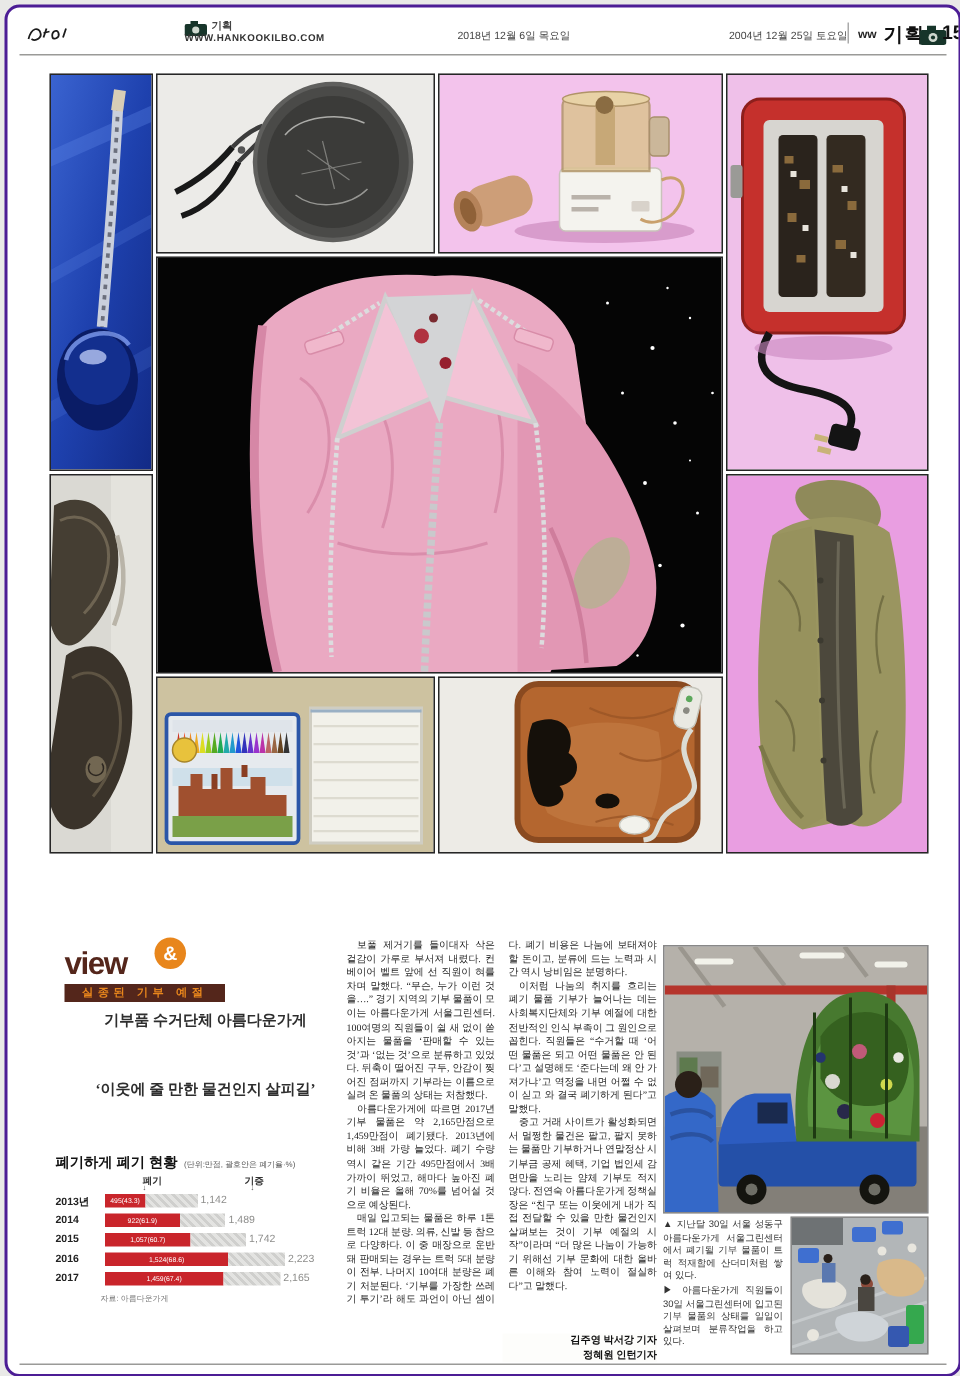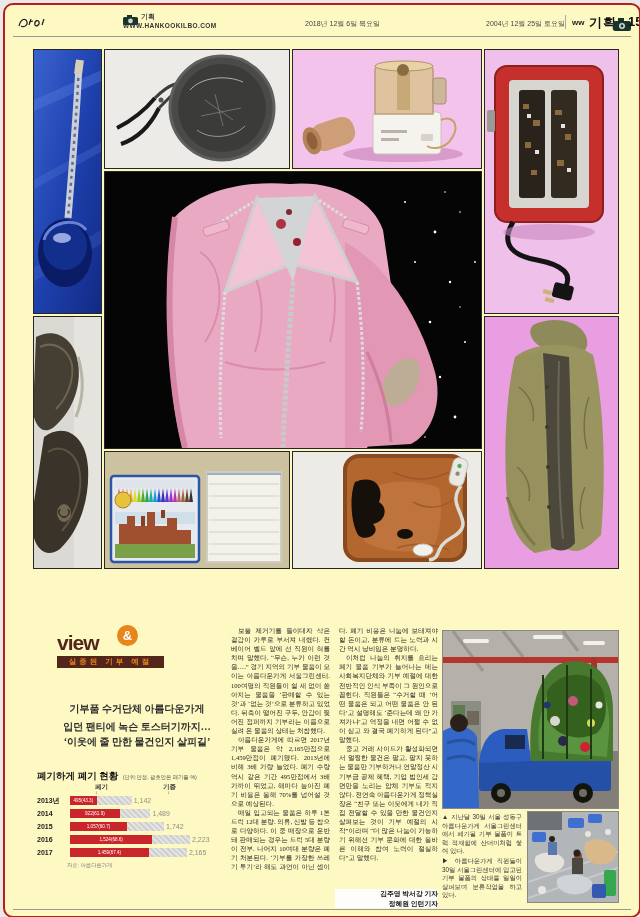--- a/index.html
+++ b/index.html
@@ -1,17 +1,17 @@
 <!DOCTYPE html>
 <html><head>
 <meta charset="utf-8">
 <style>
   html,body{margin:0;padding:0;background:#e9e9e7;}
-  .page{position:relative;width:634px;height:911px;margin:3px;background:#fef9c3;
-        border:2px solid #b91c1c;border-radius:10px;overflow:hidden;
+  .page{position:relative;width:634px;height:911px;margin:3px;background:#ffffff;
+        border:2px solid #4c1d95;border-radius:10px;overflow:hidden;
         font-family:"Liberation Sans",sans-serif;color:#222;}
   .abs{position:absolute;}
   
   .hdr-small{font-size:7px;color:#444;}
   .hdr-url{font-size:6.5px;letter-spacing:.4px;color:#333;font-weight:bold;}
   .hdr-rule{position:absolute;top:31px;left:8px;right:8px;border-top:1px solid #9a9a98;}
   .sec-right{font-size:13px;font-weight:bold;color:#111;letter-spacing:1px;}
   .pagenum{font-size:13px;font-weight:bold;color:#111;}
   .edition{font-size:8px;font-weight:bold;color:#222;}
   
@@ -344,32 +344,31 @@
       </g>
       <circle cx="62" cy="70" r="2" fill="#3c3a30"></circle>
         <circle cx="62" cy="110" r="2" fill="#3c3a30"></circle>
         <circle cx="63" cy="150" r="2" fill="#3c3a30"></circle>
         <circle cx="64" cy="190" r="2" fill="#3c3a30"></circle>
       <path d="M22,180 C30,200 40,218 50,228" stroke="#7c7848" stroke-width="3" fill="none"></path>
     </svg>
   </div>
 
 
-  <div class="abs" style="left:52px;top:628px;width:130px;">
+  <div class="abs" style="left:38px;top:628px;width:130px;">
     <div style="position:relative;width:86px;">
       <span class="viewword">view</span><span class="ampcircle">&amp;</span>
     </div>
     <div class="kickerbar">실종된 기부 예절</div>
   </div>
 
-  <div class="deck" style="top:696px;">
+  <div class="deck" style="top:668px;">
       <div>기부품 수거단체 아름다운가게</div>
     </div>
   <div class="deck" style="top:714px;">
-      <div>입던 팬티에 녹슨 토스터기까지…</div>
       <div>‘이웃에 줄 만한 물건인지 살피길’</div>
     </div>
 
   <div class="chart">
     <div>
       <span class="chart-title">폐기하게 폐기 현황</span>
       <span class="chart-unit">(단위:만점, 괄호안은 폐기율·%)</span>
     </div>
     <div class="chart-legend">
       <span style="position:absolute;left:58px;top:0;">폐기</span>

